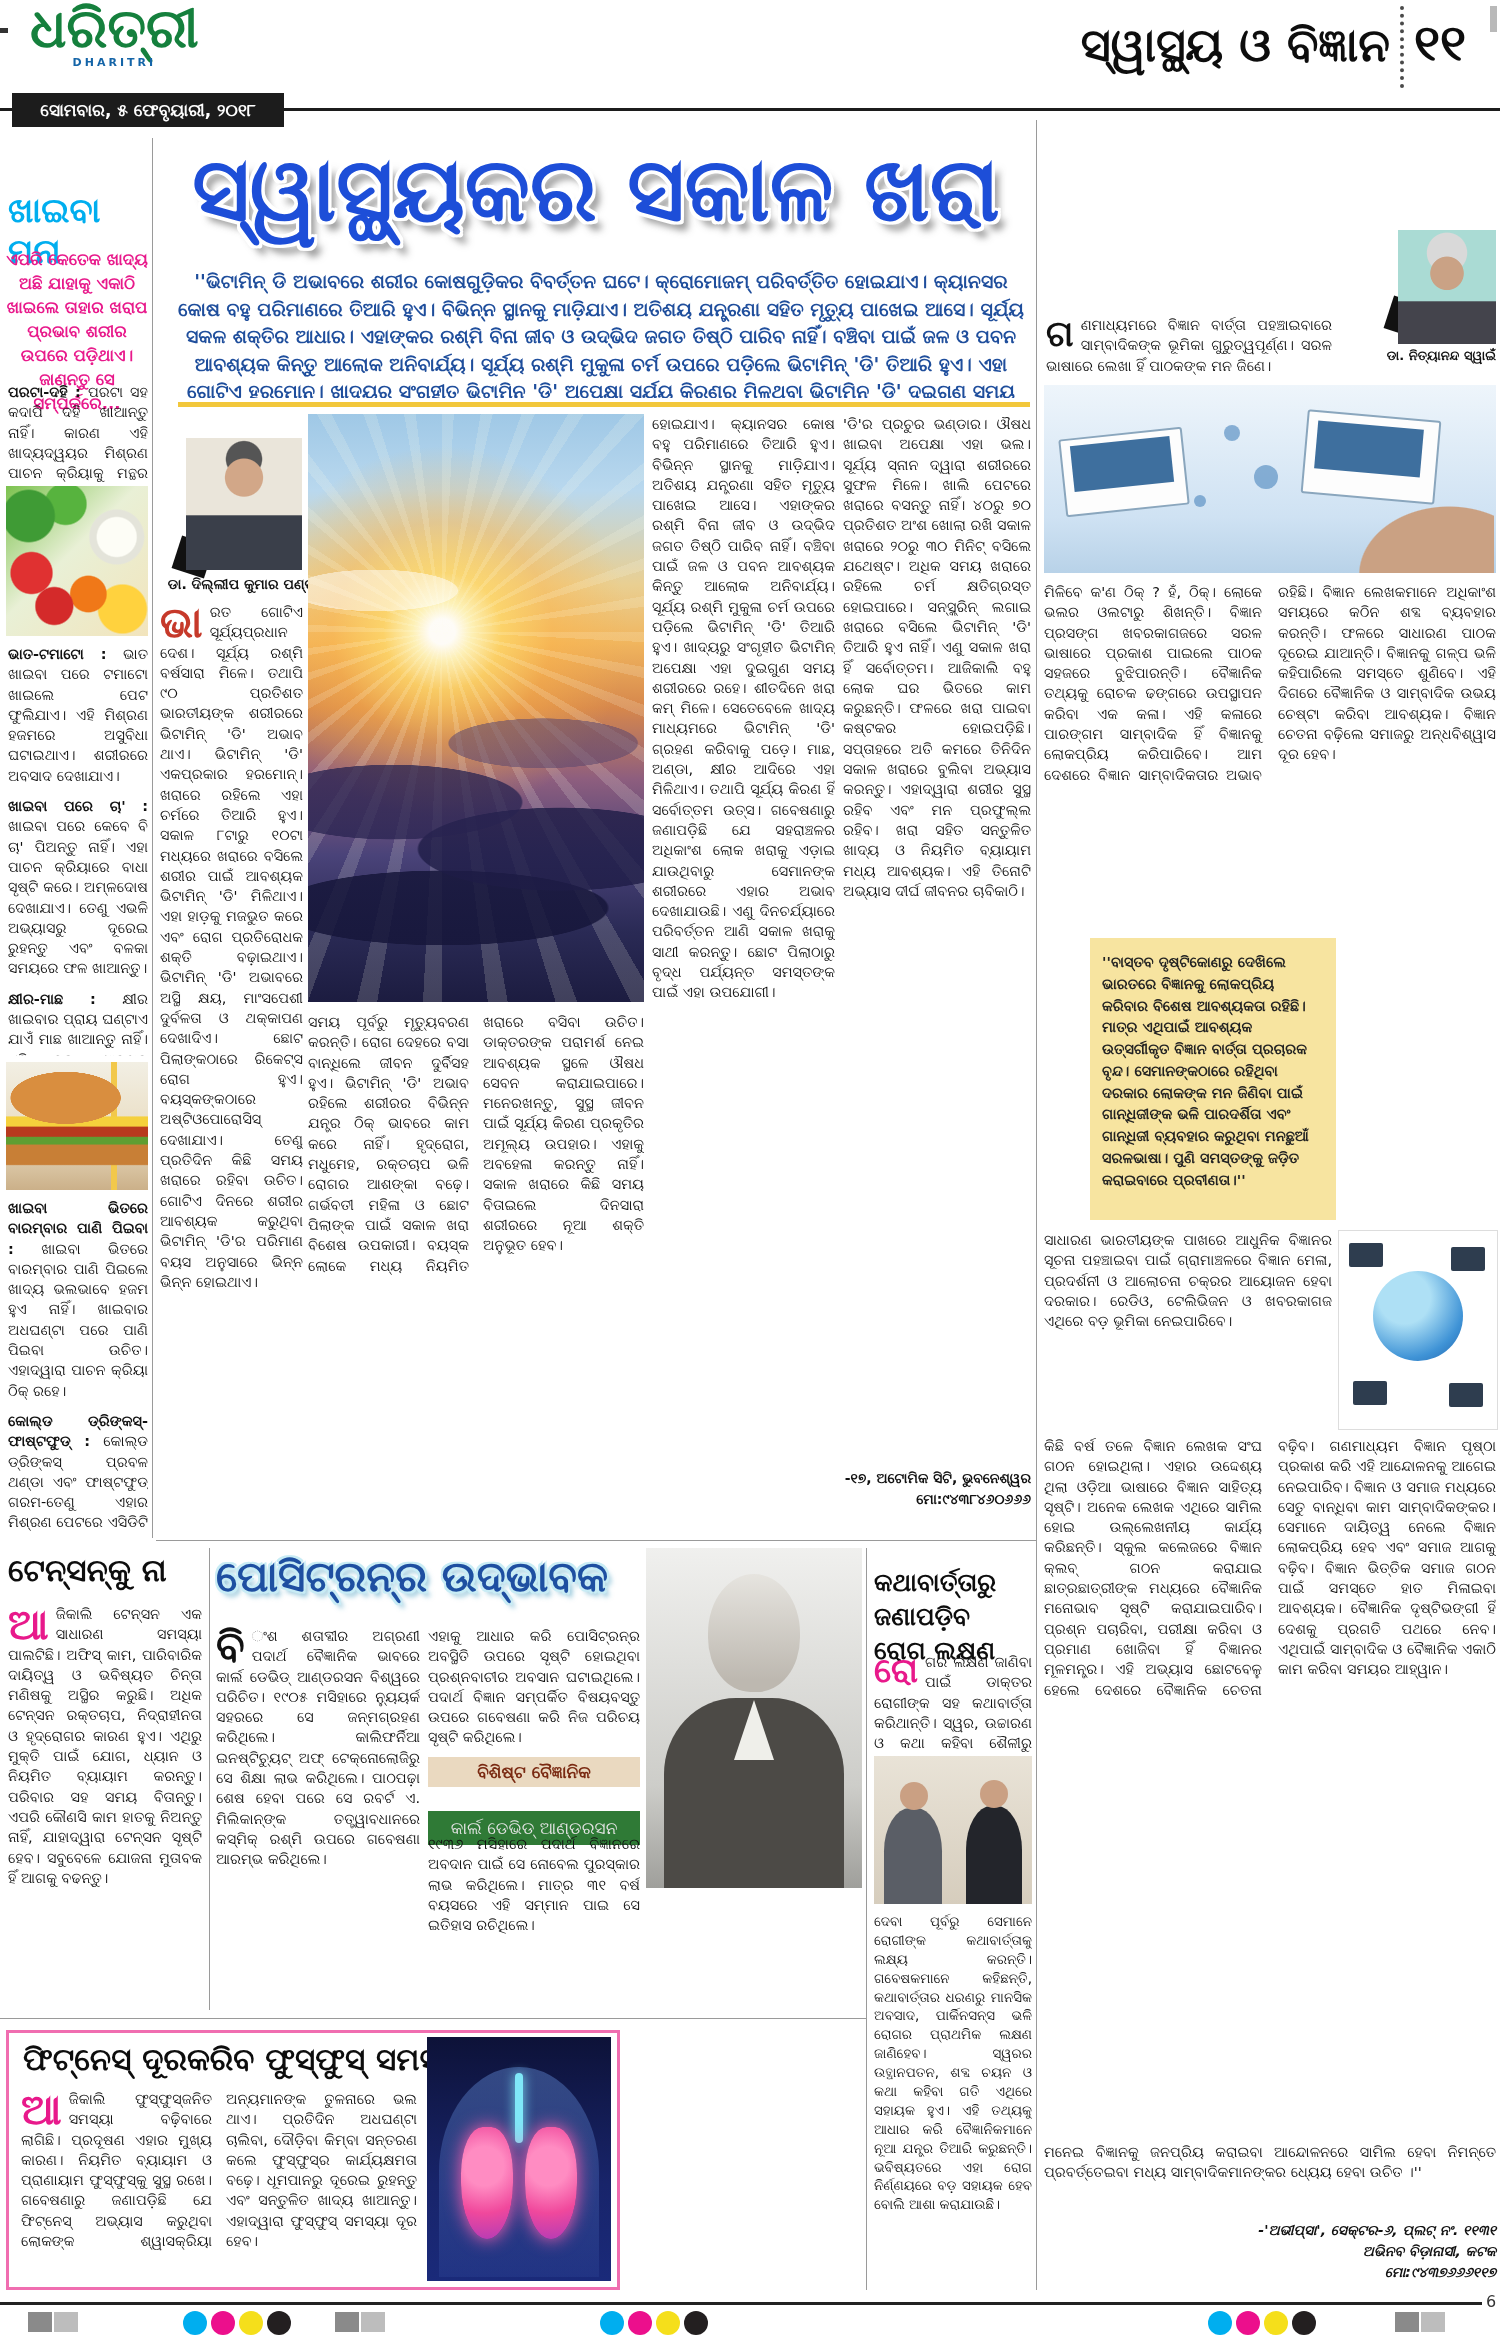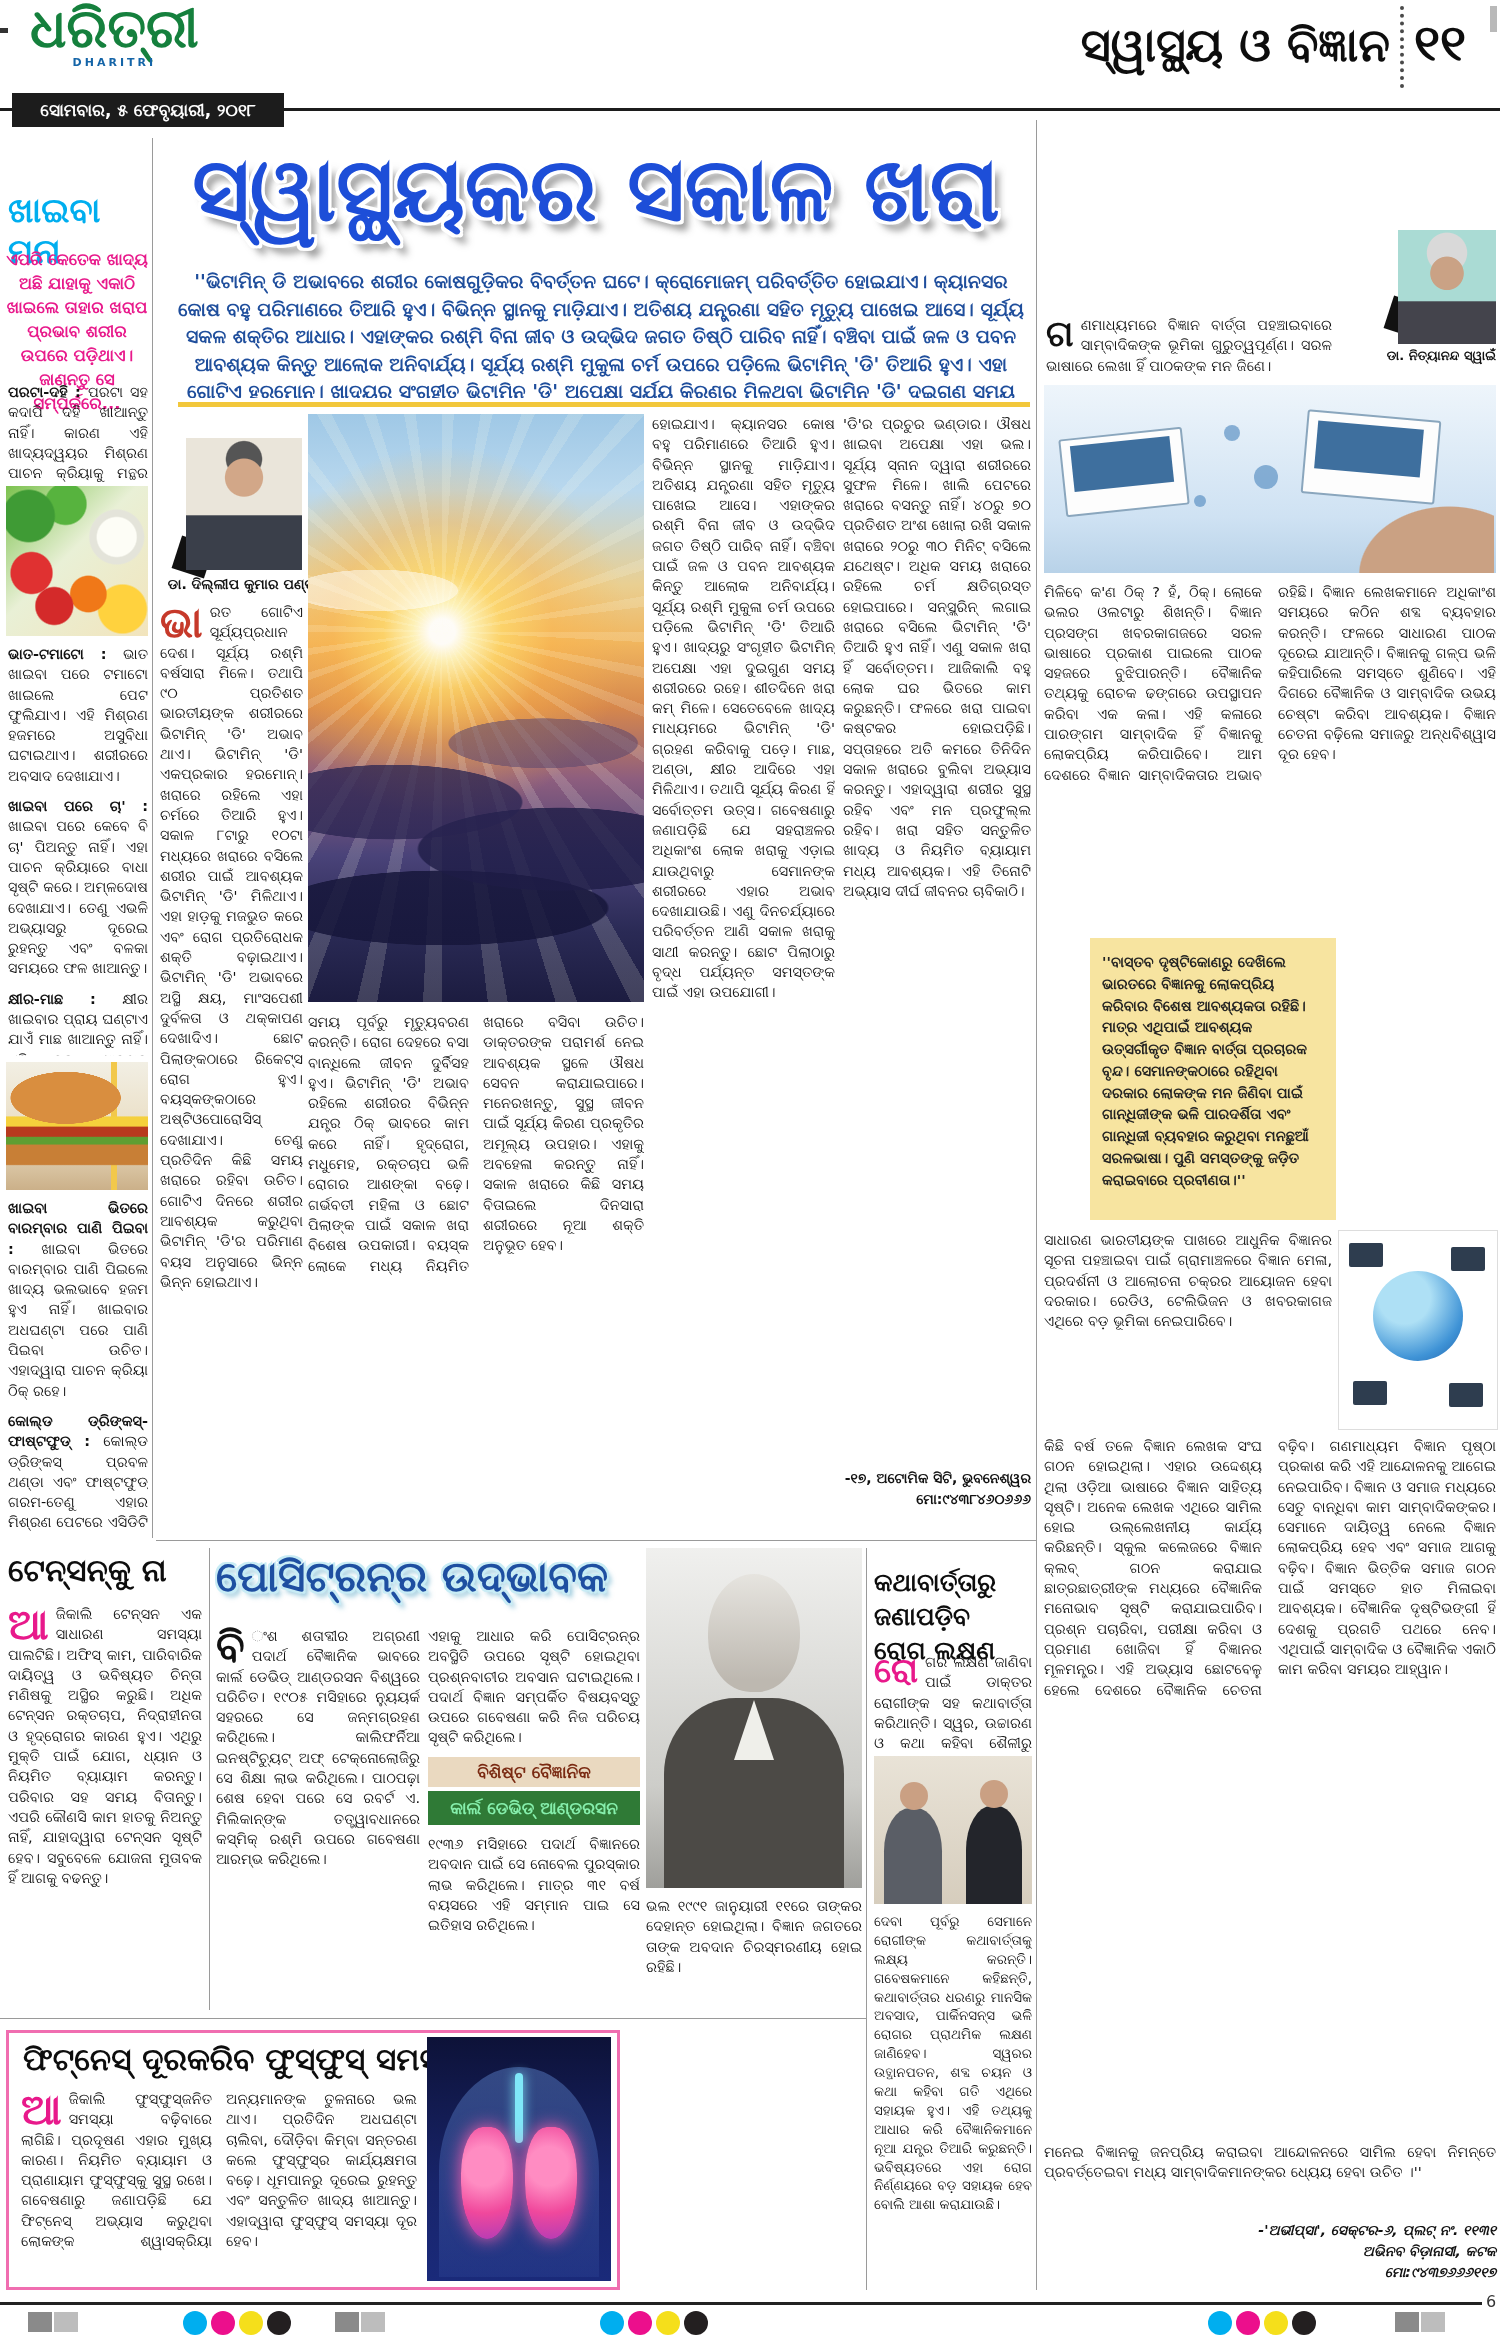--- a/index.html
+++ b/index.html
@@ -37,22 +37,22 @@
     text-shadow:-2px -2px 0 #c8ecf5,2px -2px 0 #c8ecf5,-2px 2px 0 #c8ecf5,2px 2px 0 #c8ecf5,
                  4px 5px 5px rgba(40,140,180,.55);}
   .caption{font-size:14px;font-weight:bold;color:#111;}
   .signature{font-size:14px;font-weight:bold;text-align:right;line-height:1.5;color:#111;}
 
   
   .quote-box{background:#f7e4a0;padding:14px 12px;font-size:14.5px;font-weight:bold;
              line-height:1.5;text-align:left;color:#222;}
   .label-box{background:#ead9c0;color:#7a2a12;font-weight:bold;font-size:17px;
              text-align:center;line-height:30px;}
-  .name-box{background:#2f7a36;color:#86efac;font-weight:bold;font-size:17px;
-            text-align:center;line-height:34px;}
+  .name-box{background:#2f7a36;color:#e5e5e5;font-weight:normal;font-size:17px;
+            text-align:center;line-height:34px;margin-top:20px;}
   .fitness-box{border:3px solid #f06eb0;background:#ffffff;}
 
   
   .photo{overflow:hidden;}
   .wedge{position:absolute;background:#111;width:34px;height:34px;transform:rotate(18deg);}
   .fruits-photo{background:
     radial-gradient(circle at 78% 34%, #fdfdf6 0 13%, #e4e4da 14% 18%, transparent 19%),
     radial-gradient(circle at 16% 20%, #3f9b35 0 15%, transparent 16%),
     radial-gradient(circle at 42% 12%, #57b33e 0 13%, transparent 14%),
     radial-gradient(circle at 18% 58%, #e03131 0 14%, transparent 15%),
@@ -255,21 +255,20 @@
 
   <div class="abs tb" style="left:216px;top:1626px;width:204px;height:384px;">
     <span class="dc dc-blk">ବି</span>
     <span>ଂଶ ଶତାବ୍ଦୀର ଅଗ୍ରଣୀ ପଦାର୍ଥ ବୈଜ୍ଞାନିକ ଭାବରେ କାର୍ଲ ଡେଭିଡ୍ ଆଣ୍ଡରସନ ବିଶ୍ୱରେ ପରିଚିତ। ୧୯୦୫ ମସିହାରେ ନ୍ୟୁୟର୍କ ସହରରେ ସେ ଜନ୍ମଗ୍ରହଣ କରିଥିଲେ। କାଲିଫର୍ନିଆ ଇନଷ୍ଟିଚ୍ୟୁଟ୍ ଅଫ୍ ଟେକ୍ନୋଲୋଜିରୁ ସେ ଶିକ୍ଷା ଲାଭ କରିଥିଲେ। ପାଠପଢ଼ା ଶେଷ ହେବା ପରେ ସେ ରବର୍ଟ ଏ. ମିଲିକାନ୍‌ଙ୍କ ତତ୍ତ୍ୱାବଧାନରେ କସ୍ମିକ୍ ରଶ୍ମି ଉପରେ ଗବେଷଣା ଆରମ୍ଭ କରିଥିଲେ।</span>
   </div>
 
   <div class="abs tb" style="left:428px;top:1626px;width:212px;height:126px;">ଏହାକୁ ଆଧାର କରି ପୋସିଟ୍ରନ୍‌ର ଅବସ୍ଥିତି ଉପରେ ସୃଷ୍ଟି ହୋଇଥିବା ପ୍ରଶ୍ନବାଚୀର ଅବସାନ ଘଟାଇଥିଲେ। ପଦାର୍ଥ ବିଜ୍ଞାନ ସମ୍ପର୍କିତ ବିଷୟବସ୍ତୁ ଉପରେ ଗବେଷଣା କରି ନିଜ ପରିଚୟ ସୃଷ୍ଟି କରିଥିଲେ।</div>
   <div class="abs label-box" style="left:428px;top:1757px;width:212px;height:30px;">ବିଶିଷ୍ଟ ବୈଜ୍ଞାନିକ</div>
   <div class="abs name-box" style="left:428px;top:1791px;width:212px;height:34px;">କାର୍ଲ ଡେଭିଡ୍ ଆଣ୍ଡରସନ</div>
   <div class="abs tb" style="left:428px;top:1834px;width:212px;height:176px;">୧୯୩୬ ମସିହାରେ ପଦାର୍ଥ ବିଜ୍ଞାନରେ ଅବଦାନ ପାଇଁ ସେ ନୋବେଲ ପୁରସ୍କାର ଲାଭ କରିଥିଲେ। ମାତ୍ର ୩୧ ବର୍ଷ ବୟସରେ ଏହି ସମ୍ମାନ ପାଇ ସେ ଇତିହାସ ରଚିଥିଲେ।</div>
-  <div class="abs tb" style="left:646px;top:1896px;width:216px;height:114px;">ଭଲ ୧୯୯୧ ଜାନୁୟାରୀ ୧୧ରେ ତାଙ୍କର ଦେହାନ୍ତ ହୋଇଥିଲା। ବିଜ୍ଞାନ ଜଗତରେ ତାଙ୍କ ଅବଦାନ ଚିରସ୍ମରଣୀୟ ହୋଇ ରହିଛି।</div>
 
   <div class="abs black-head" style="left:874px;top:1566px;width:158px;font-size:25px;line-height:1.35;">
     <div>କଥାବାର୍ତ୍ତାରୁ ଜଣାପଡ଼ିବ</div>
     <div>ରୋଗ ଲକ୍ଷଣ</div>
   </div>
 
   <div class="abs tb" style="left:874px;top:1652px;width:158px;height:100px;">
     <span class="dc dc-mag" style="font-size:34px;line-height:30px;">ରୋ</span>
     <span>ଗର ଲକ୍ଷଣ ଜାଣିବା ପାଇଁ ଡାକ୍ତର ରୋଗୀଙ୍କ ସହ କଥାବାର୍ତ୍ତା କରିଥାନ୍ତି। ସ୍ୱର, ଉଚ୍ଚାରଣ ଓ କଥା କହିବା ଶୈଳୀରୁ ରୋଗର ସୂଚନା ମିଳିଥାଏ।</span>
   </div>

